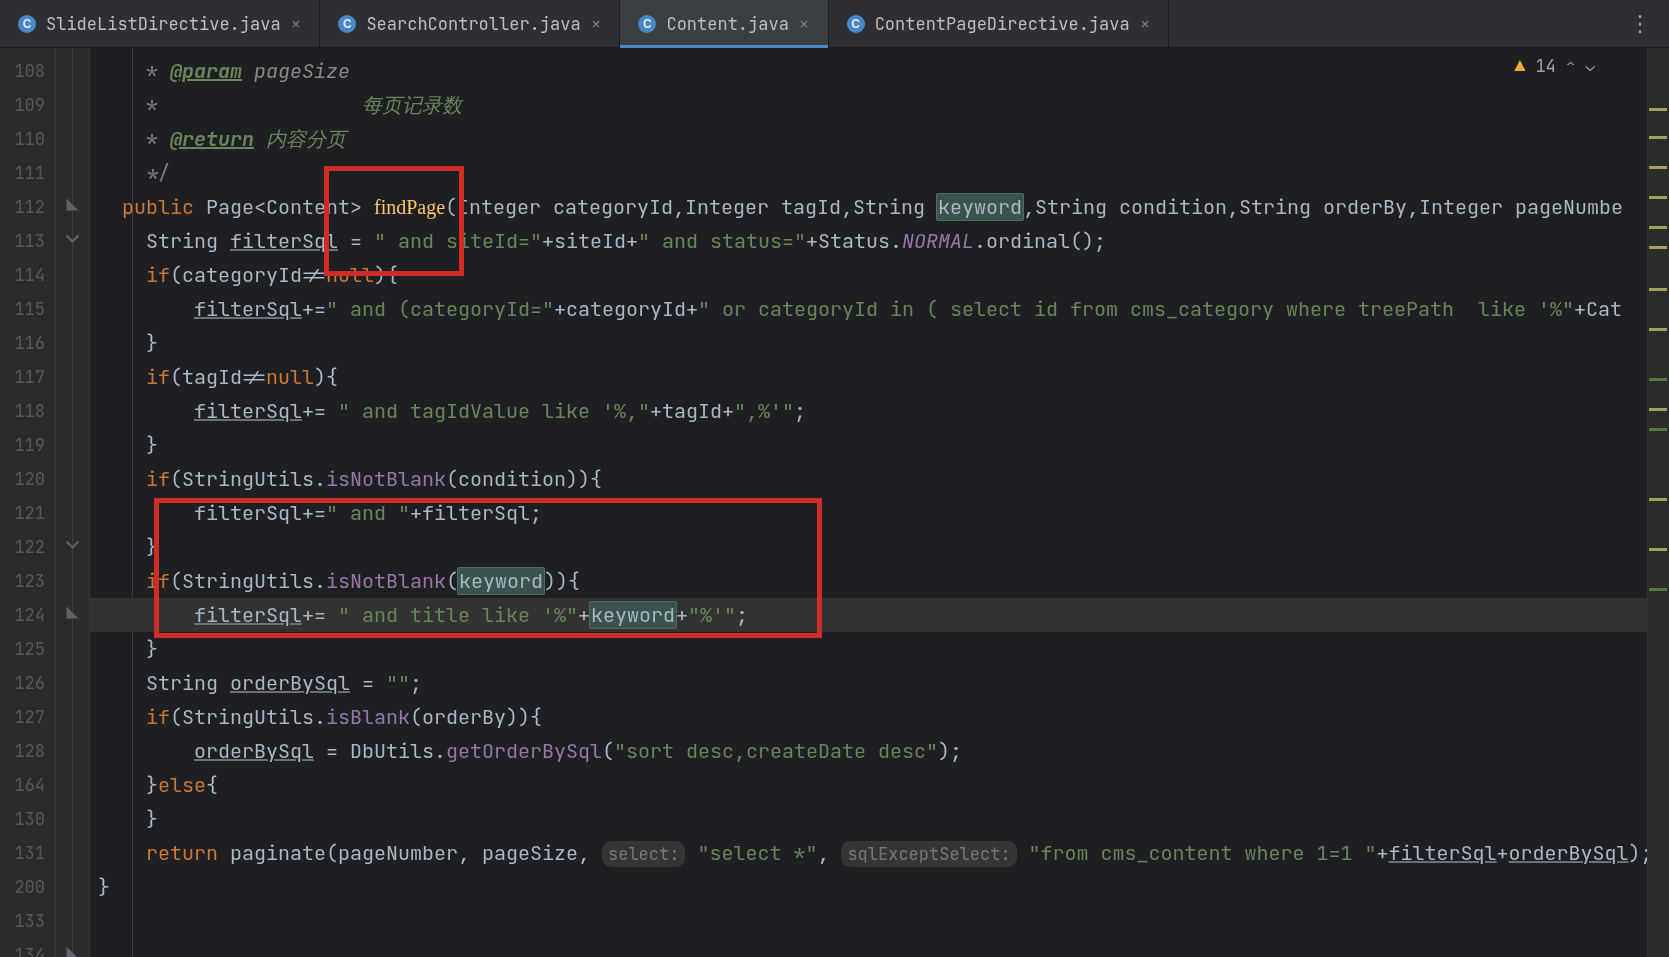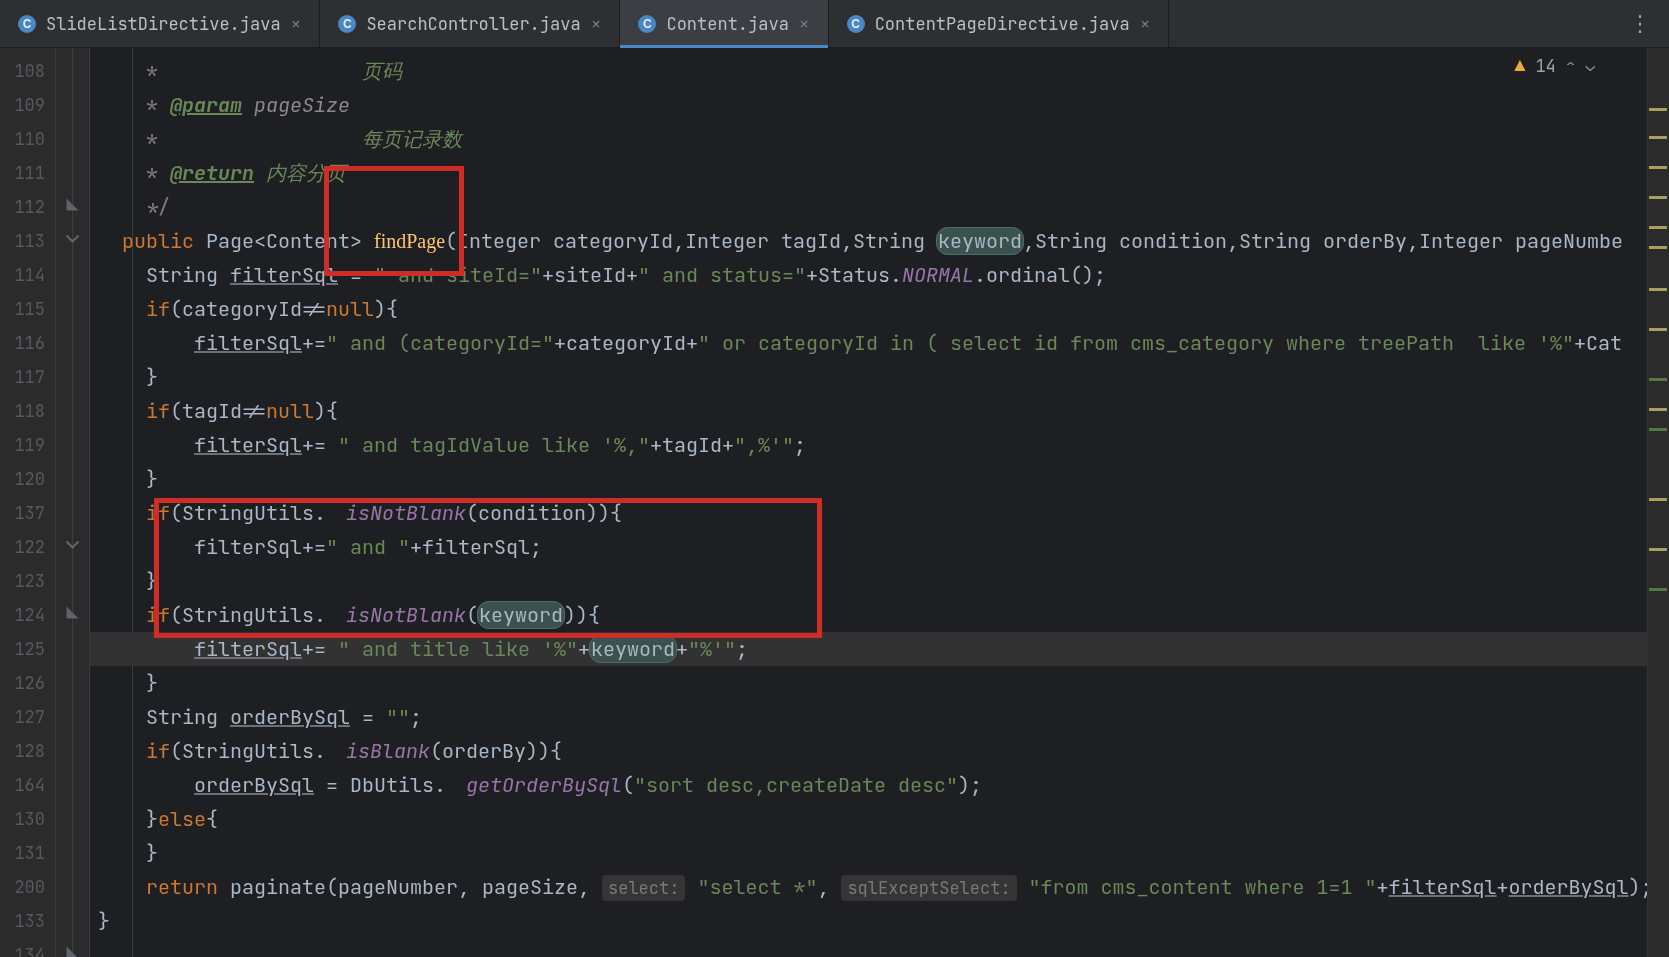--- a/index.html
+++ b/index.html
@@ -56,25 +56,25 @@
   .code{flex:1;position:relative;padding-top:6px;overflow:hidden;}
   .code .row{height:34px;line-height:34px;font-size:20px;white-space:pre;padding-left:8px;position:relative;}
   .row.current{background:var(--line-hl);}
   .kw{color:var(--kw);}
   .str{color:var(--str);}
   .doc{color:var(--comment);}
   .doctag{color:#6a8759;font-style:italic;font-weight:600;text-decoration:underline;}
   .docital{color:#6a8759;font-style:italic;}
   .paramname{color:#8a8a8a;font-style:italic;}
   .method{color:var(--method);font-family:Liberation Serif, serif;}
-  .stat{color:var(--static);font-style:italic;margin-left:20px;}
+  .stat{color:var(--static);}
   .normal{color:#9876aa;font-style:italic;}
   .under{text-decoration:underline;text-decoration-color:#6a7177;}
-  .hl{background:var(--hl);border:1px solid #4d6b65;padding:0 1px;margin:0 -1px;border-radius:12px;}
-  .hint{color:#787878;background:#353535;padding:2px 6px;border-radius:4px;font-size:17px;}
+  .hl{background:var(--hl);border:1px solid #4d6b65;padding:0 1px;margin:0 -1px;border-radius:2px;}
+  .hint{color:#787878;background:#353535;padding:2px 6px;border-radius:9px;font-size:17px;}
 
   
   .redbox{position:absolute;border:5px solid var(--red);pointer-events:none;z-index:50;}
 
   
   .inspections{position:absolute;top:6px;right:52px;display:flex;align-items:center;gap:10px;z-index:40;}
   .inspections .warn-ico{color:var(--warn);font-size:18px;}
   .inspections .cnt{color:#9fa3aa;font-size:17px;}
   .inspections .chev{color:#8e9299;font-size:16px;cursor:pointer;}
 
@@ -126,21 +126,21 @@
     <div class="ln">111</div>
     <div class="ln">112</div>
     <div class="ln">113</div>
     <div class="ln">114</div>
     <div class="ln">115</div>
     <div class="ln">116</div>
     <div class="ln">117</div>
     <div class="ln">118</div>
     <div class="ln">119</div>
     <div class="ln">120</div>
-    <div class="ln">137</div>
+    <div class="ln">121</div>
     <div class="ln">122</div>
     <div class="ln">123</div>
     <div class="ln">124</div>
     <div class="ln">125</div>
     <div class="ln">126</div>
     <div class="ln">127</div>
     <div class="ln">128</div>
     <div class="ln">164</div>
     <div class="ln">130</div>
     <div class="ln">131</div>
@@ -172,21 +172,20 @@
 
     <div class="inspections">
       <span class="warn-ico">▲</span>
       <span class="cnt">14</span>
       <span class="chev">⌃</span>
       <span class="chev">⌄</span>
     </div>
 
     <div class="vline" style="left:42px"></div>
 
-    <div class="row">   <span class="doc"> *                 </span><span class="docital">页码</span></div>
     <div class="row">   <span class="doc"> * </span><span class="doctag">@param</span><span class="paramname"> pageSize</span></div>
     <div class="row">   <span class="doc"> *                 </span><span class="docital">每页记录数</span></div>
     <div class="row">   <span class="doc"> * </span><span class="doctag">@return</span><span class="docital"> 内容分页</span></div>
     <div class="row">   <span class="doc"> */</span></div>
 
     <div class="row">  <span class="kw">public</span><span> </span><span>Page</span><span>&lt;</span><span>Content</span><span>&gt; </span><span class="method">findPage</span><span>(</span><span>Integer categoryId,Integer tagId,String </span><span class="hl">keyword</span><span>,String condition,String orderBy,Integer pageNumbe</span></div>
 
     <div class="row"><span>    </span><span>String </span><span class="under">filterSql</span><span> = </span><span class="str">" and siteId="</span><span>+siteId+</span><span class="str">" and status="</span><span>+Status.</span><span class="normal">NORMAL</span><span>.ordinal();</span></div>
 
     <div class="row"><span>    </span><span class="kw">if</span><span>(categoryId!=</span><span class="kw">null</span><span>){</span></div>

